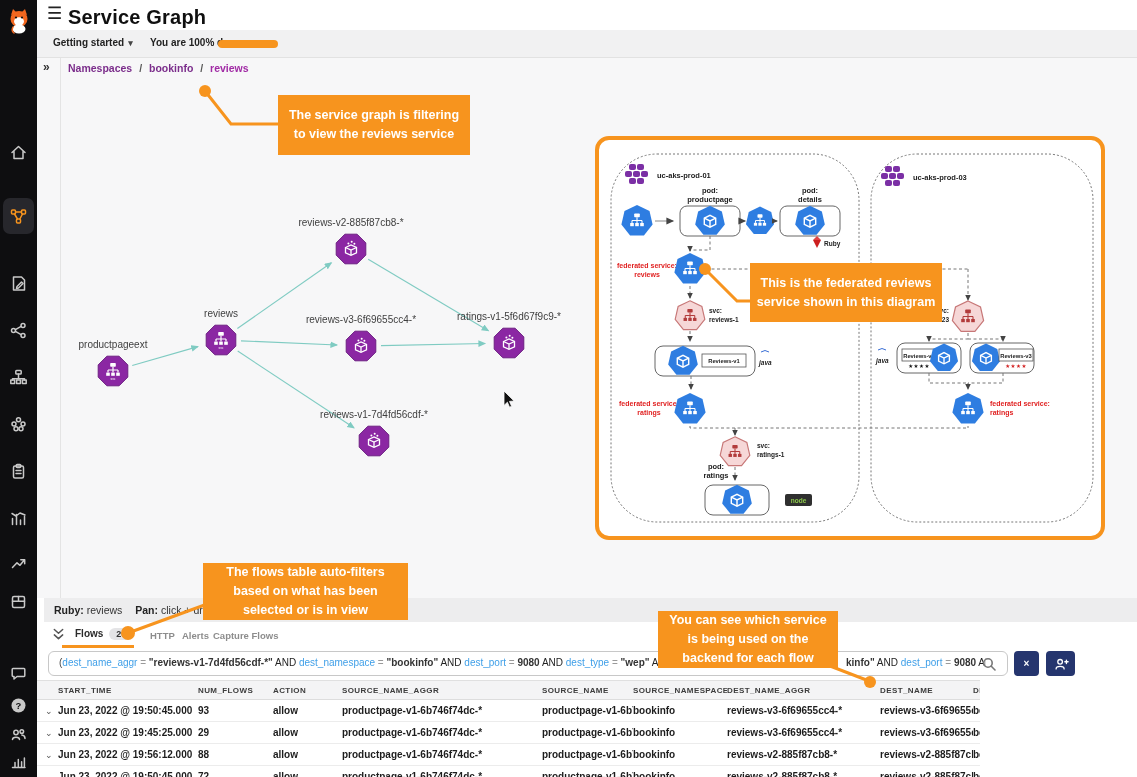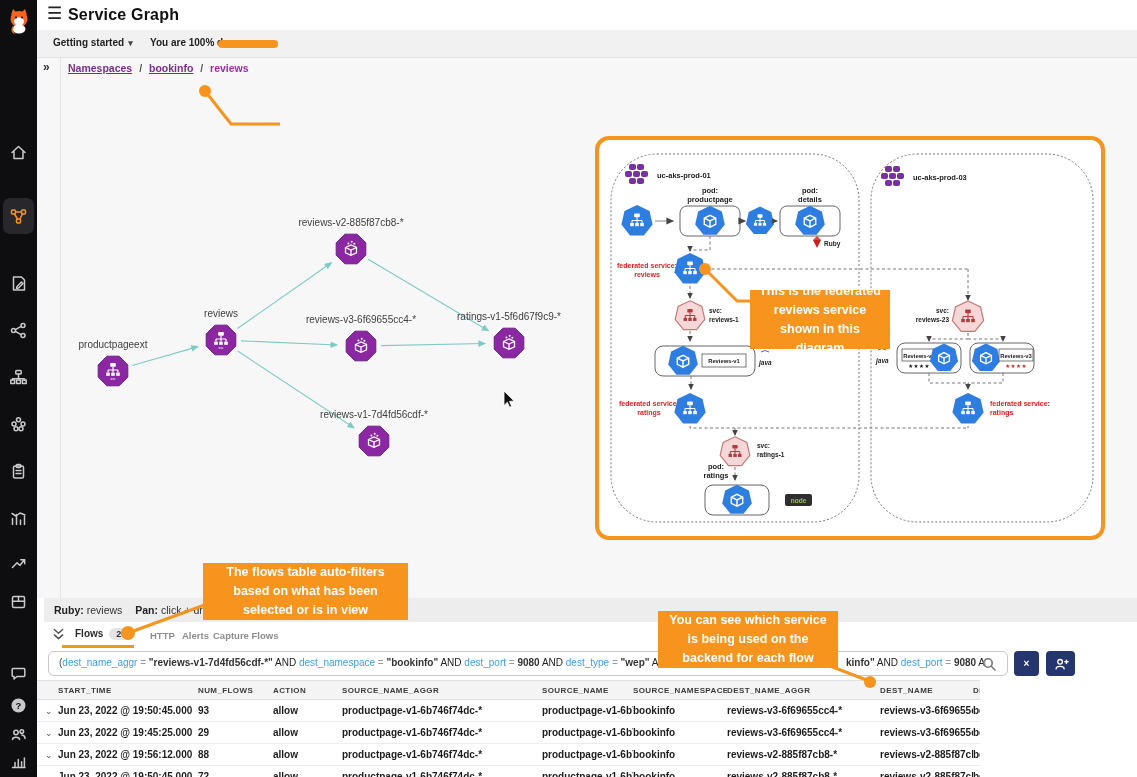--- a/index.html
+++ b/index.html
@@ -9,33 +9,33 @@
   
   .sidebar{position:absolute;left:0;top:0;width:37px;height:777px;background:#0e0e10;z-index:20}
   .s-icon{position:absolute;left:0;width:37px;height:30px;display:flex;align-items:center;justify-content:center}
   .s-icon svg{width:19px;height:19px;stroke:#c9c9c9;fill:none;stroke-width:1.5;stroke-linecap:round;stroke-linejoin:round}
   .s-active-bg{position:absolute;left:3px;top:198px;width:31px;height:36px;background:#27272c;border-radius:7px}
   .s-icon.active svg{stroke:#F7941E}
 
   
   .topbar{position:absolute;left:37px;top:0;width:1100px;height:30px;background:#fff;z-index:6}
   .burger{position:absolute;left:10px;top:3px;font-size:17px;color:#222;cursor:pointer}
-  .apptitle{position:absolute;left:31px;top:6px;font-size:16px;font-weight:800;color:#101010;letter-spacing:.2px}
+  .apptitle{position:absolute;left:31px;top:6px;font-size:20px;font-weight:800;color:#101010;letter-spacing:.2px}
   .gsbar{position:absolute;left:37px;top:30px;width:1100px;height:27px;background:#f1f1f2;border-bottom:1px solid #e2e2e2;z-index:6}
   .gs-label{position:absolute;left:16px;top:7px;font-size:10px;font-weight:700;color:#222}
   .gs-caret{font-size:9px;color:#444;margin-left:4px}
   .gs-status{position:absolute;left:113px;top:7px;font-size:10px;font-weight:700;color:#222}
   .gs-pill{position:absolute;left:181px;top:10px;width:60px;height:8px;border-radius:4px;background:#F7941E}
 
   
   .canvas{position:absolute;left:37px;top:57px;width:1100px;height:541px;background:#f7f7f8}
   .vrule{position:absolute;left:60px;top:57px;height:541px;border-left:1px solid #e4e4e4;z-index:2}
   .expander{position:absolute;left:43px;top:60px;font-size:12px;font-weight:700;color:#333;z-index:3;cursor:pointer}
   .breadcrumb{position:absolute;left:68px;top:62px;font-size:10.5px;font-weight:700;z-index:3;white-space:nowrap}
-  .bc-link{color:#7b2d8b;text-decoration:underline;cursor:pointer}
+  .bc-link{color:#7b2d8b;cursor:pointer}
   .bc-sep{color:#555;margin:0 4px}
   .bc-current{color:#a12ba5}
 
   #graph-svg{position:absolute;left:60px;top:77px;width:540px;height:500px;z-index:1}
 
   
   .hintsbar{position:absolute;left:44px;top:598px;width:1093px;height:24px;background:#ededee;
             font-size:10.5px;color:#222;line-height:24px;padding-left:10px;box-sizing:border-box;z-index:4}
   .hintsbar b{margin-right:3px}
   .hintsbar span{margin-right:10px;color:#333}
@@ -70,21 +70,21 @@
   .thead{height:18px;background:#f4f4f5;border-bottom:1px solid #ddd}
   .th{font-size:8px;font-weight:800;color:#3c3c3c;letter-spacing:.4px;white-space:nowrap;overflow:hidden}
   .trow{height:21px;border-bottom:1px solid #ececec;background:#fff;cursor:pointer}
   .td{font-size:10px;font-weight:600;color:#1d1d1d;white-space:nowrap;overflow:hidden}
   .chev{font-size:9px;color:#555}
 
   
   .callout{position:absolute;background:#F7941E;color:#fff;text-align:center;font-size:12.5px;line-height:19px;
            font-weight:600;z-index:40;padding:2px 6px;box-sizing:border-box;display:flex;align-items:center;justify-content:center}
   .c1{left:278px;top:95px;width:192px;height:60px}
-  .c2{left:750px;top:290px;width:140px;height:59px}
+  .c2{left:750px;top:263px;width:192px;height:59px}
   .c3{left:203px;top:563px;width:205px;height:57px}
   .c4{left:658px;top:611px;width:180px;height:57px}
 
   .overlay{position:absolute;left:0;top:0;width:1137px;height:777px;z-index:38;pointer-events:none}
 
   
   .diagram{position:absolute;left:595px;top:136px;width:510px;height:404px;background:#fff;border:4px solid #F7941E;
            border-radius:14px;z-index:5;box-sizing:border-box;overflow:hidden}
   .crect{fill:none;stroke:#777;stroke-width:1;stroke-dasharray:2,2}
   .prect{fill:#fff;stroke:#666;stroke-width:1}
@@ -596,20 +596,21 @@
           <span class="td">productpage-v1-6b746f74dc-*</span>
           <span class="td">productpage-v1-6b746…</span>
           <span class="td">bookinfo</span>
           <span class="td">reviews-v2-885f87cb8-*</span>
           <span class="td">reviews-v2-885f87cb8…</span>
           <span class="td">bookinfo</span>
         </div>
       </div>
   </div>
 
+  <div class="callout c1">The service graph is filtering to view the reviews service</div>
   <div class="callout c2">This is the federated reviews service shown in this diagram</div>
   <div class="callout c4">You can see which service is being used on the backend for each flow</div>
   <div class="callout c3">The flows table auto-filters based on what has been selected or is in view</div>
 
   <svg class="overlay">
     <g stroke="#F7941E" stroke-width="3" fill="none">
       <path d="M205,91 L231,124 L280,124"></path>
       <path d="M705,269 L737,301 L752,301"></path>
       <path d="M128,633 L210,603"></path>
       <path d="M830,666 L869,681"></path>

